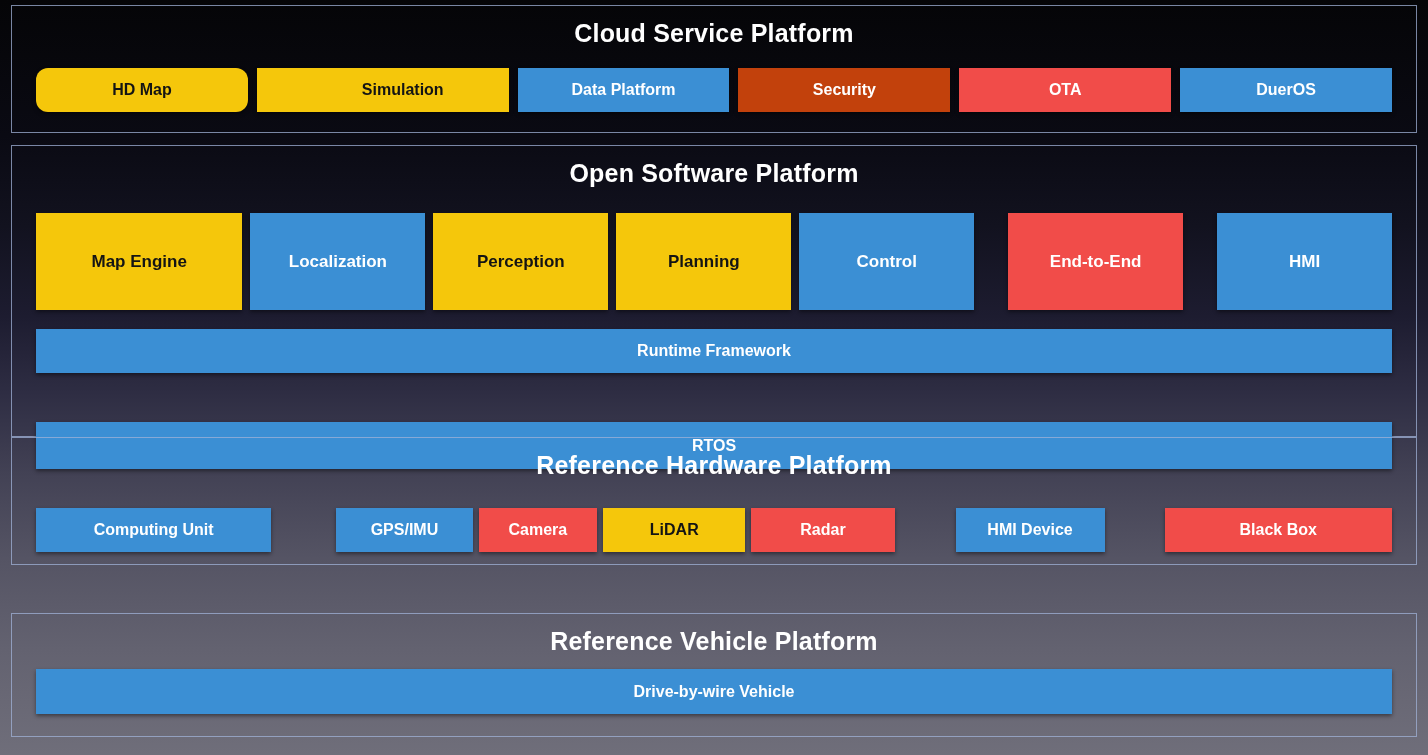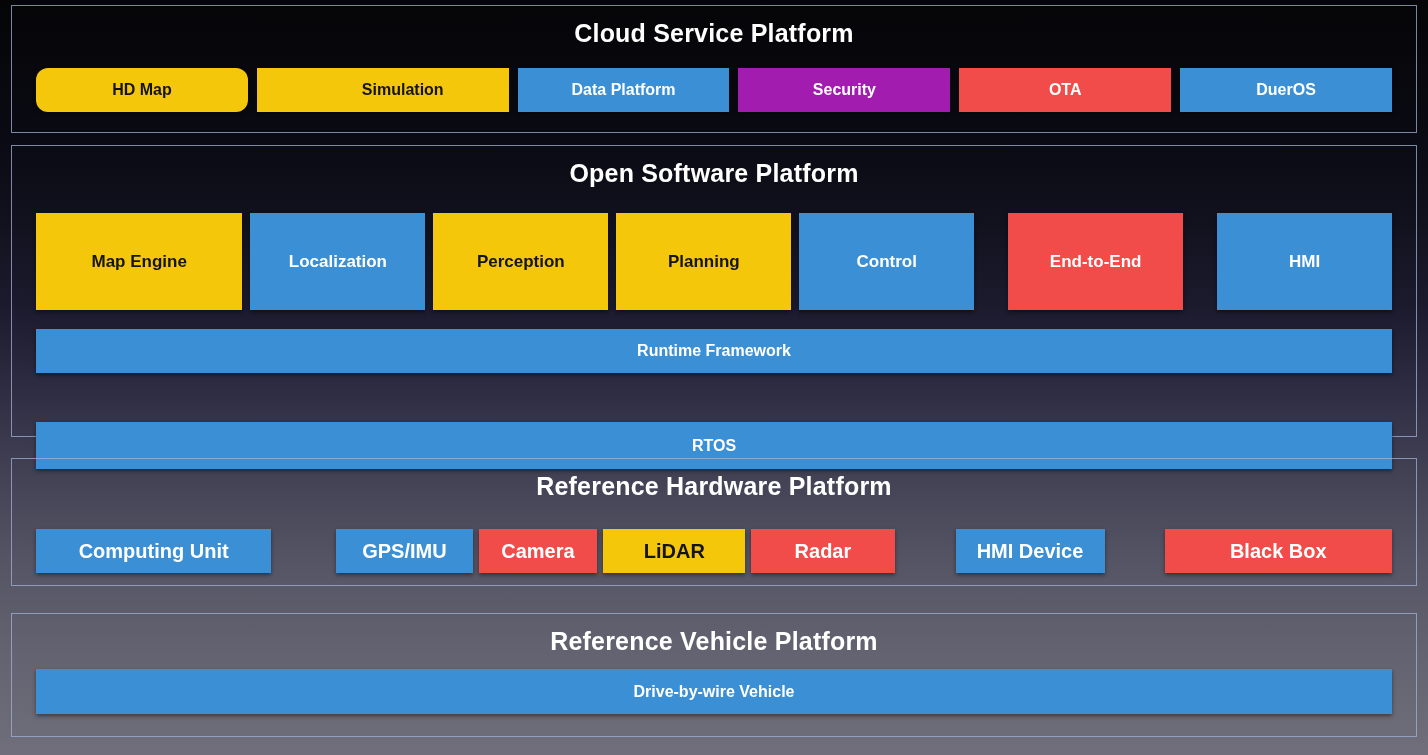--- a/index.html
+++ b/index.html
@@ -9,21 +9,21 @@
     background:linear-gradient(180deg,
       #050507 0%, #0a0a13 18%, #12121f 30%, #1d1c30 42%,
       #2e2d43 52%, #434255 63%, #555464 74%, #636270 86%, #6f6e7a 100%);
   }
   .section{
     position:absolute;left:11px;right:11px;
     border:1px solid rgba(160,178,215,0.75);
   }
   #sec-cloud  {top:5px;   height:126px;}
   #sec-sw     {top:145px; height:290px;}
-  #sec-hw     {top:458px; height:126px;padding-left:34px;}
+  #sec-hw     {top:437px; height:126px;padding-left:34px;}
   #sec-veh    {top:613px; height:122px;}
   .section-title{
     position:absolute;top:13px;left:0;right:0;
     text-align:center;color:#ffffff;font-size:25px;font-weight:bold;
     letter-spacing:0.2px;
   }
   .row{position:absolute;left:24px;right:24px;}
   
   #row-cloud{top:62px;height:44px;display:flex;gap:9px;}
   #row-cloud .box{flex:1;font-size:16px;}
@@ -32,21 +32,21 @@
   #row-modules .box{flex:1;font-size:17px;}
   #row-modules .mod-1{flex:1.18;}
   #row-modules .mod-6,#row-modules .mod-7{margin-left:26px;}
   
   .row-full .box{width:100%;height:100%;font-size:16px;}
   #row-runtime{top:183px;height:44px;}
   #row-rtos{top:236px;height:47px;margin-top:40px;}
   #row-vehicle{top:55px;height:45px;}
   
   #row-hw{top:70px;height:44px;display:flex;gap:6px;}
-  #row-hw .box{font-size:20px;}
+  #row-hw .box{font-size:16px;}
   #row-hw .hw-1{width:240px;}
   #row-hw .hw-2{width:139px;margin-left:59px;}
   #row-hw .hw-3{width:121px;}
   #row-hw .hw-4{width:145px;}
   #row-hw .hw-5{width:146px;}
   #row-hw .hw-6{width:152px;margin-left:55px;}
   #row-hw .hw-7{width:232px;margin-left:54px;}
   .box{
     display:flex;align-items:center;justify-content:center;
     font-weight:bold;text-align:center;
@@ -55,21 +55,21 @@
 </style>
 </head>
 <body>
 
 <div class="section" id="sec-cloud">
   <div class="section-title">Cloud Service Platform</div>
   <div class="row" id="row-cloud">
       <div class="box" style="background: rgb(245, 199, 11); color: rgb(20, 20, 20); border-radius: 12px;">HD Map</div>
       <div class="box" style="background: rgb(245, 199, 11); color: rgb(20, 20, 20); padding-left: 40px;">Simulation</div>
       <div class="box" style="background: rgb(59, 143, 212); color: rgb(255, 255, 255);">Data Platform</div>
-      <div class="box" style="background: #a21caf; color: rgb(255, 255, 255);">Security</div>
+      <div class="box" style="background: #c2410c; color: rgb(255, 255, 255);">Security</div>
       <div class="box" style="background: rgb(241, 76, 73); color: rgb(255, 255, 255);">OTA</div>
       <div class="box" style="background: rgb(59, 143, 212); color: rgb(255, 255, 255);">DuerOS</div>
     </div>
 </div>
 
 <div class="section" id="sec-sw">
   <div class="section-title">Open Software Platform</div>
   <div class="row row-full" id="row-runtime">
       <div class="box" style="background: rgb(59, 143, 212); color: rgb(255, 255, 255);">Runtime Framework</div>
     </div>

